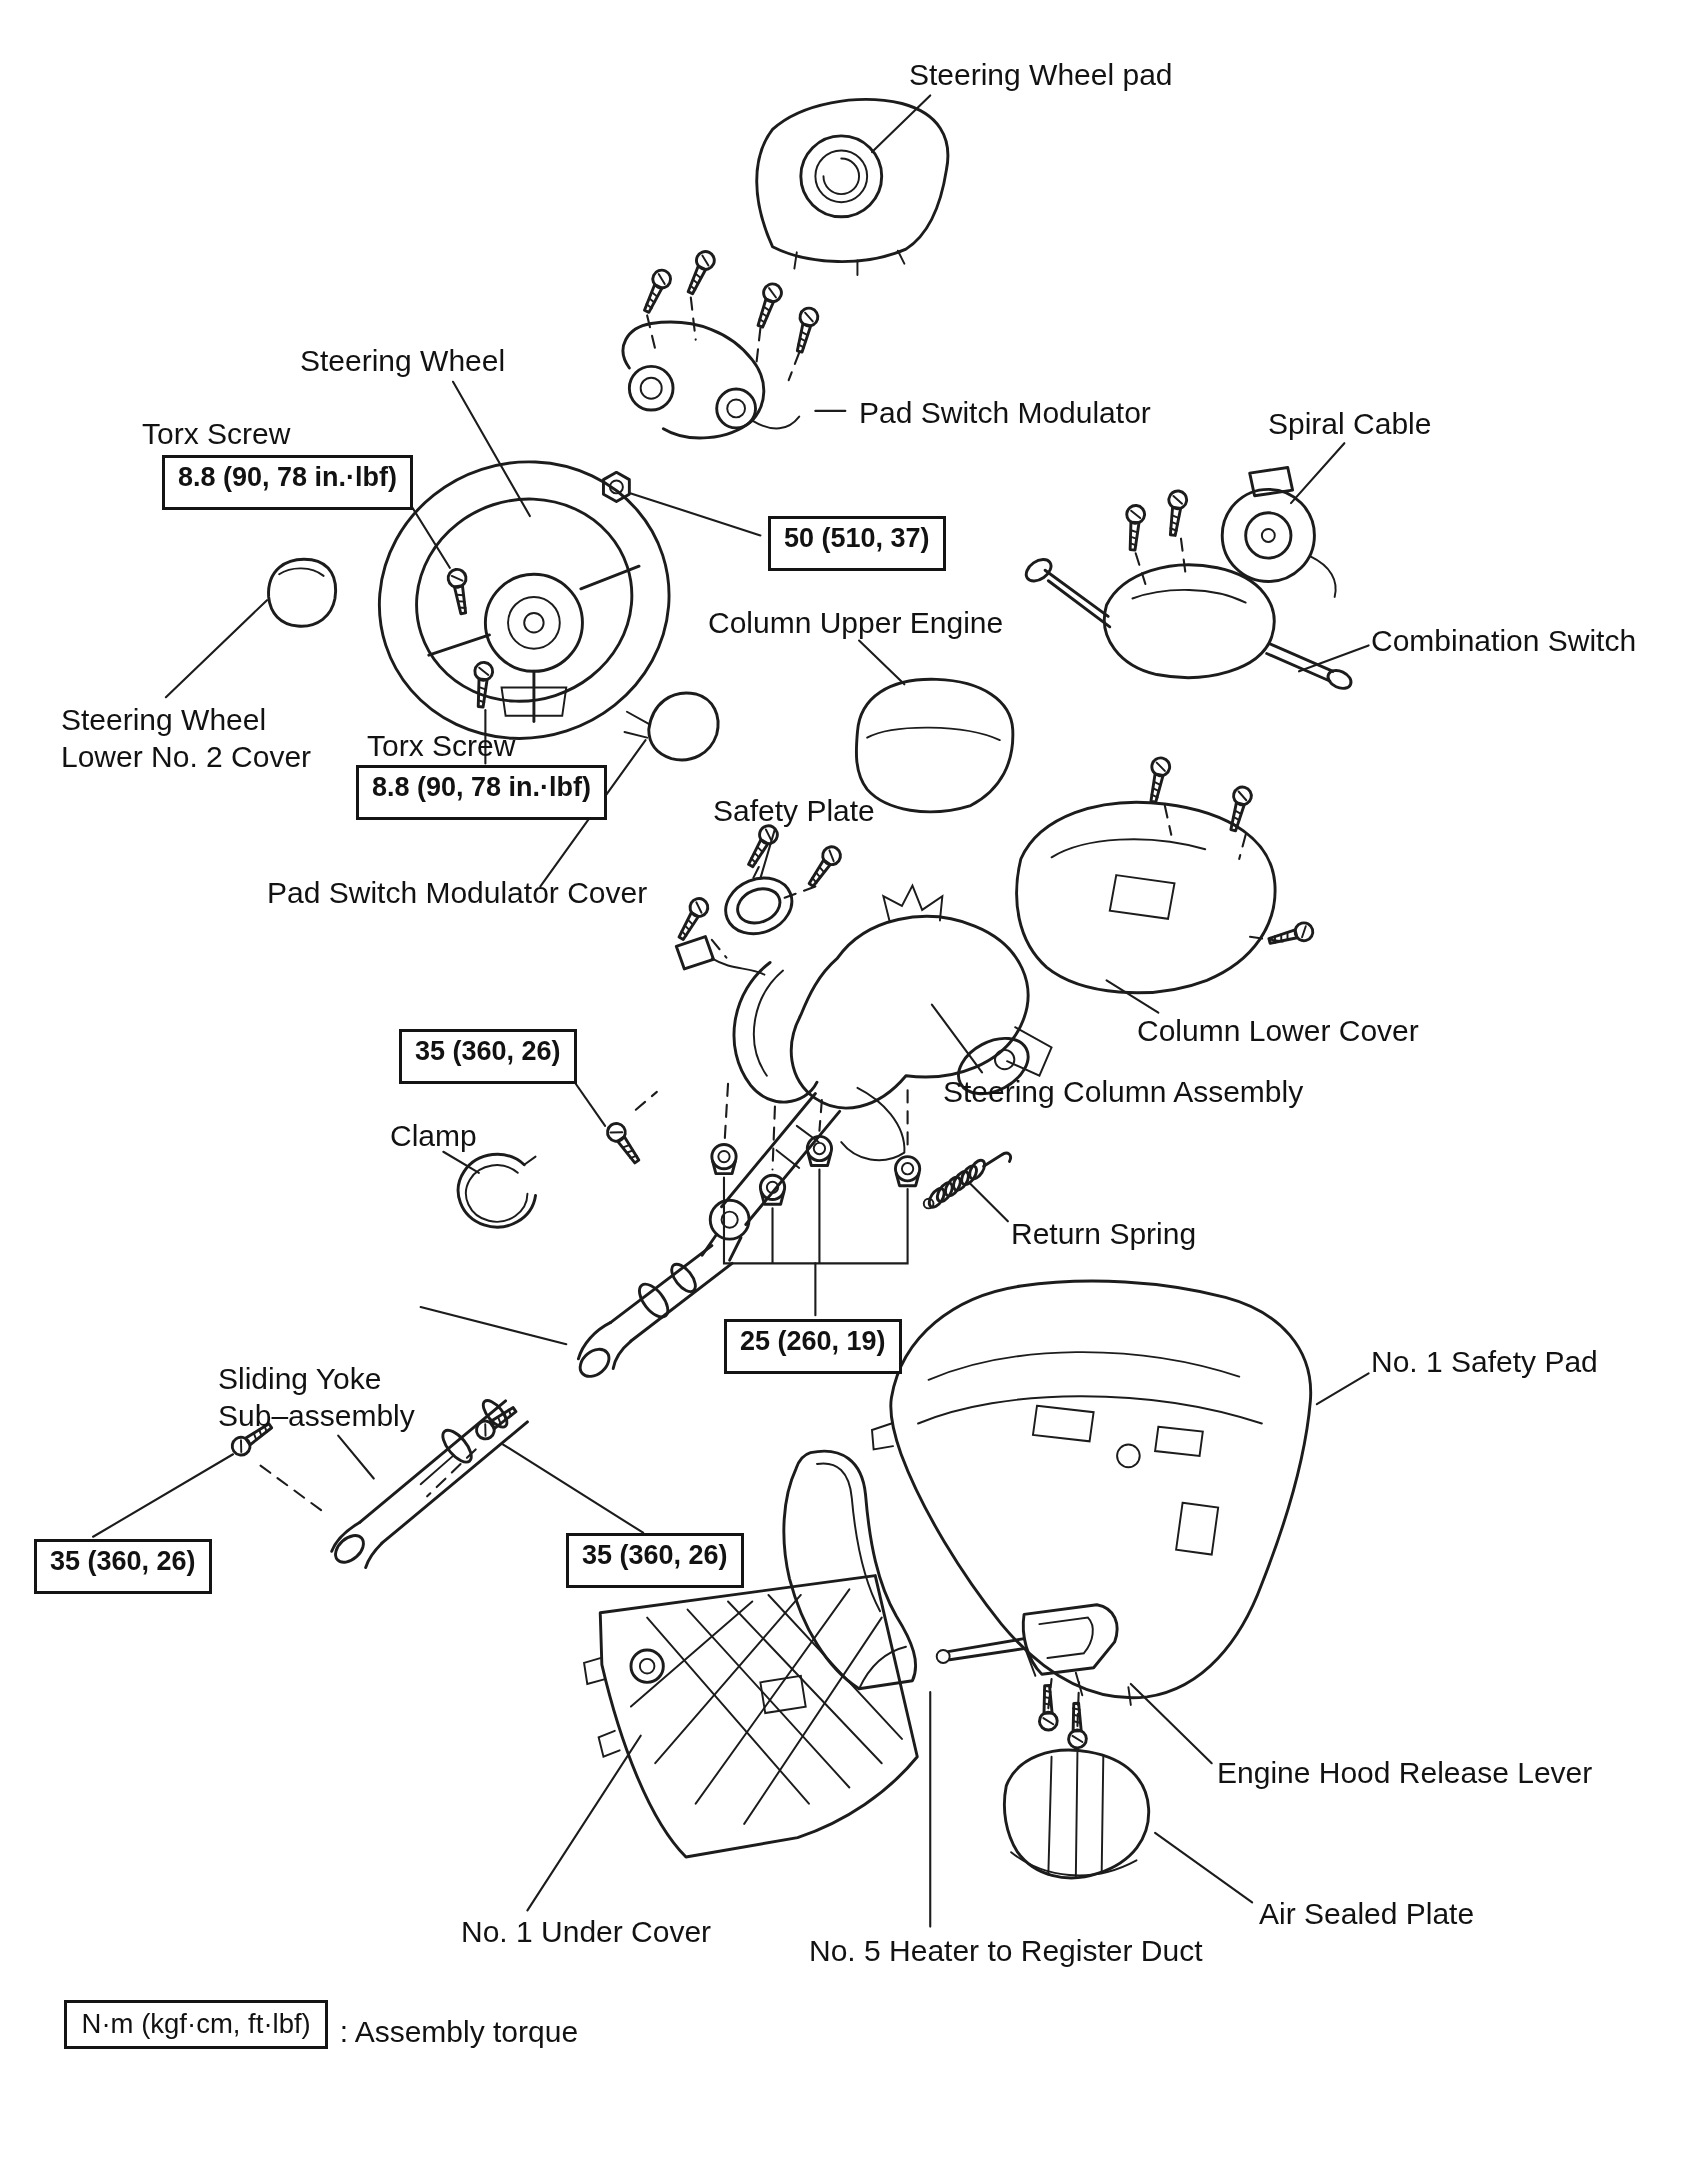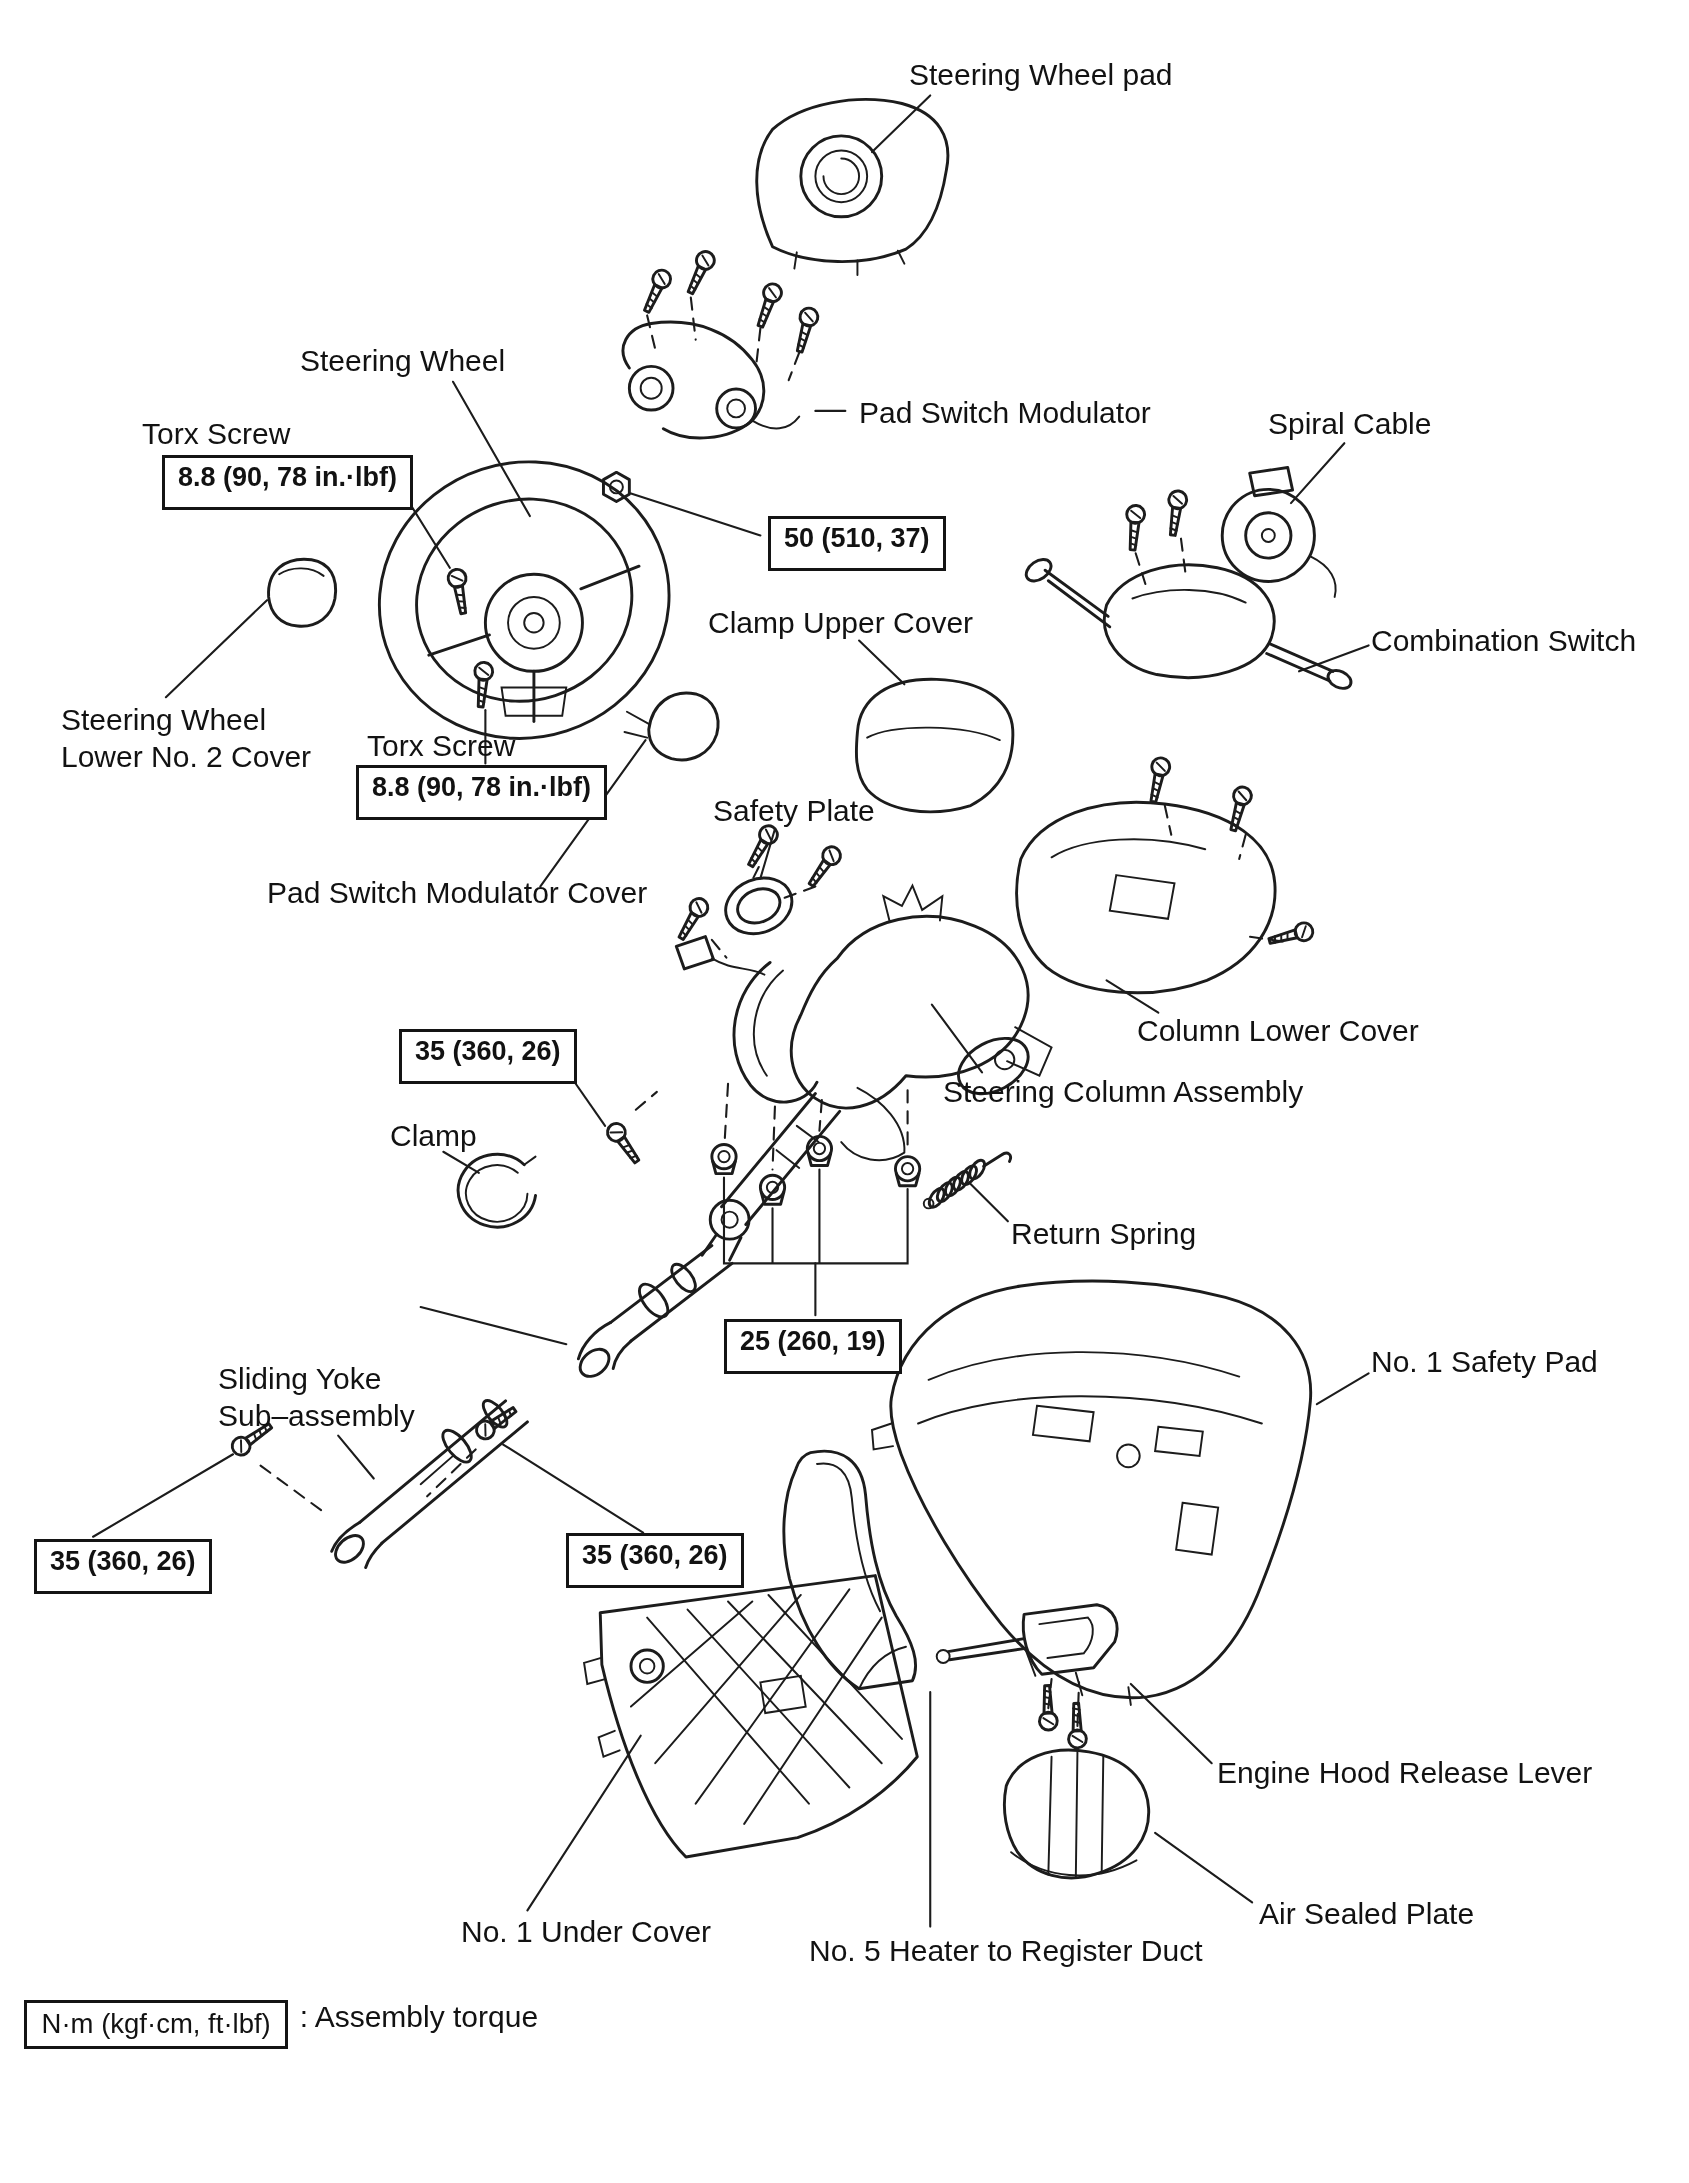--- a/index.html
+++ b/index.html
@@ -2,21 +2,21 @@
 <html style="font-size:13px"><head>
 <meta charset="utf-8">
 <style>
   html,body{margin:0;padding:0;background:#ffffff;}
   #page{position:relative;width:1689px;height:2049px;background:#ffffff;overflow:hidden;
         font-family:"Liberation Sans",sans-serif;color:#121212;}
   #art{position:absolute;left:0;top:0;z-index:0;}
   .lbl{position:absolute;z-index:2;font-size:30px;line-height:1.22;white-space:nowrap;color:#121212;}
   .tbox{position:absolute;z-index:2;border:3.2px solid #141414;background:#ffffff;
         font-weight:bold;font-size:27px;padding:4px 13px 14px 13px;white-space:nowrap;color:#121212;}
-  .legend-row{position:absolute;z-index:2;display:flex;align-items:flex-start;gap:11.3px;}
+  .legend-row{position:absolute;z-index:2;display:flex;align-items:flex-end;gap:11.3px;margin-left:40px;}
   .legend-box{border:3.2px solid #141414;background:#fff;font-size:27.5px;padding:4.9px 14.6px 6.5px 14.6px;white-space:nowrap;}
   .legend-text{font-size:30px;white-space:nowrap;}
   .footer-letter{position:absolute;z-index:2;font-size:26px;}
   .footer-code{position:absolute;z-index:2;font-size:31px;letter-spacing:0.8px;}
   
   .part{fill:none;stroke:#1c1c1c;stroke-width:3.6;stroke-linecap:round;stroke-linejoin:round;}
   .thin{fill:none;stroke:#1c1c1c;stroke-width:2.4;stroke-linecap:round;}
   .lead{fill:none;stroke:#1c1c1c;stroke-width:2.6;stroke-linecap:round;}
   .dash{fill:none;stroke:#1c1c1c;stroke-width:2.6;stroke-dasharray:15 11;stroke-linecap:round;}
 </style>
@@ -288,21 +288,21 @@
       <path class="thin" d="M 1250,2290 C 1290,2322 1350,2330 1405,2300"></path>
       <line class="lead" x1="1428" y1="2266" x2="1548" y2="2352"></line>
     </g>
   </svg>
 
   <div class="lbl" style="left:909px;top:57px">Steering Wheel pad</div>
   <div class="lbl" style="left:300px;top:343px">Steering Wheel</div>
   <div class="lbl" style="left:142px;top:416px">Torx Screw</div>
   <div class="lbl" style="left:859px;top:395px">Pad Switch Modulator</div>
   <div class="lbl" style="left:1268px;top:406px">Spiral Cable</div>
-  <div class="lbl" style="left:708px;top:605px">Clamp Upper Cover</div>
+  <div class="lbl" style="left:708px;top:605px">Column Upper Engine</div>
   <div class="lbl" style="left:1371px;top:623px">Combination Switch</div>
   <div class="lbl" style="left:61px;top:702px">
     <span style="display:block">Steering Wheel</span>
     <span style="display:block">Lower No. 2 Cover</span>
   </div>
   <div class="lbl" style="left:367px;top:728px">Torx Screw</div>
   <div class="lbl" style="left:713px;top:793px">Safety Plate</div>
   <div class="lbl" style="left:267px;top:875px">Pad Switch Modulator Cover</div>
   <div class="lbl" style="left:1137px;top:1013px">Column Lower Cover</div>
   <div class="lbl" style="left:943px;top:1074px">Steering Column Assembly</div>

